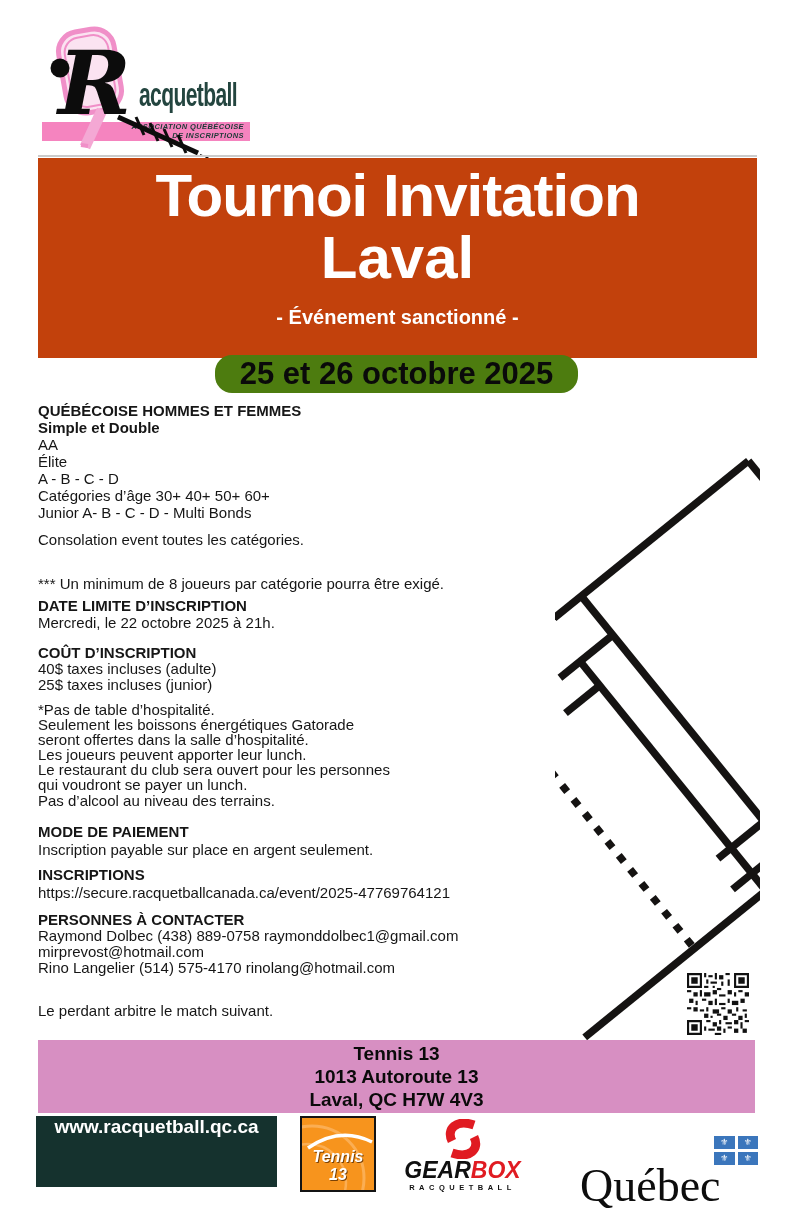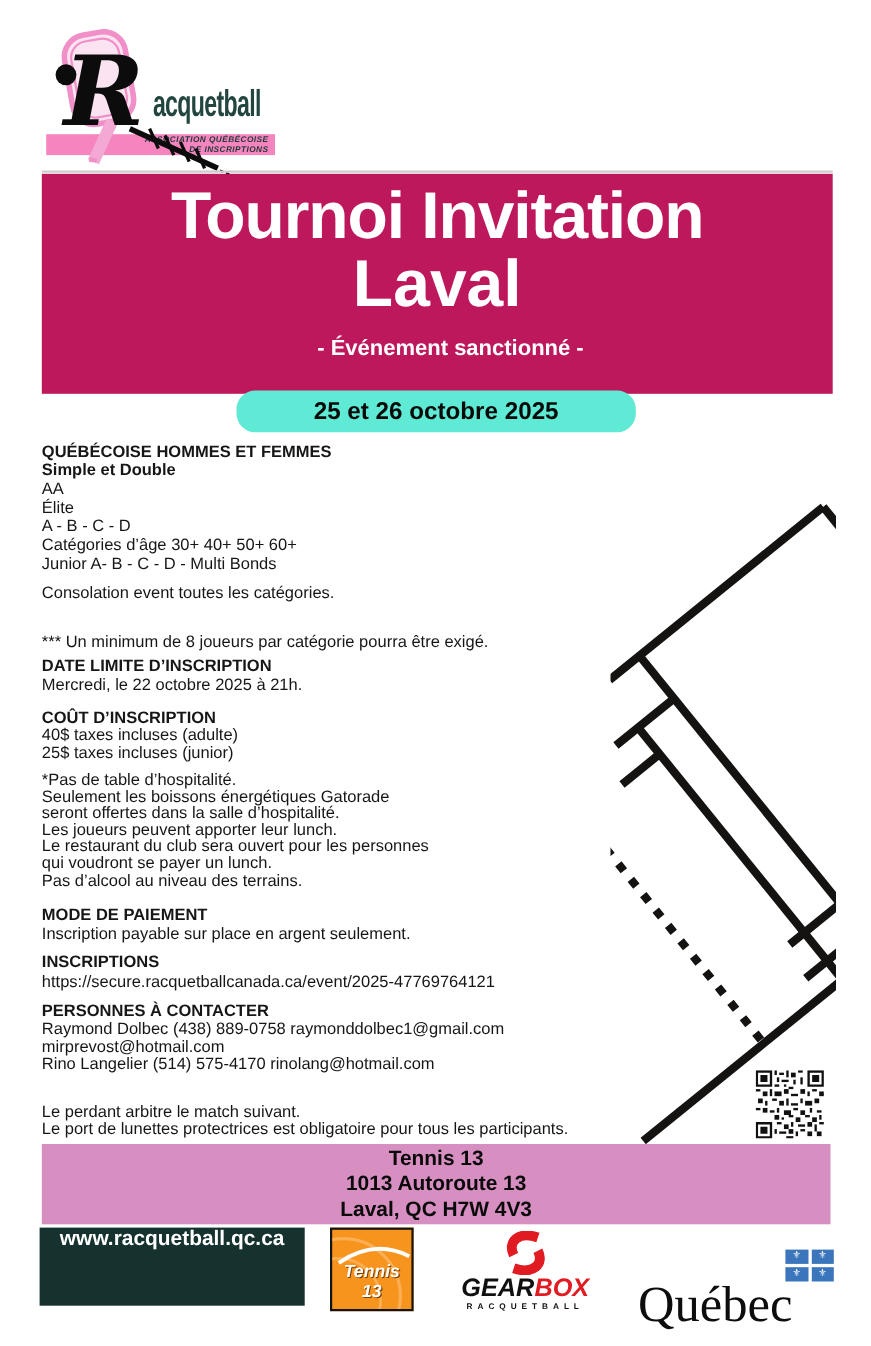--- a/index.html
+++ b/index.html
@@ -15,30 +15,30 @@
                 color:#1d3a37;line-height:8.5px;white-space:nowrap;}
   .logo-art{position:absolute;left:0;top:0;}
   .logo-r{position:absolute;left:18px;top:14px;font-family:"DejaVu Serif",serif;
           font-style:italic;font-weight:bold;font-size:88px;line-height:88px;color:#0c0c0c;}
   .logo-word{position:absolute;left:99px;top:50px;font-size:34px;font-weight:bold;
              letter-spacing:-1px;color:#23453f;transform:scaleX(.62);transform-origin:left top;
              white-space:nowrap;}
 
   
   .toprule{position:absolute;left:38px;top:155px;width:719px;height:2px;background:#cbcbcb;}
-  .banner{position:absolute;left:38px;top:158px;width:719px;height:200px;background:#be185d;}
+  .banner{position:absolute;left:38px;top:158px;width:719px;height:200px;background:#c2410c;}
   .banner .t1{position:absolute;top:7px;left:0;width:100%;text-align:center;color:#fff;
               font-weight:bold;font-size:60px;line-height:62px;letter-spacing:-1px;}
   .banner .t2{position:absolute;top:69px;left:0;width:100%;text-align:center;color:#fff;
               font-weight:bold;font-size:60px;line-height:62px;}
-  .banner .sub{position:absolute;top:148px;left:12px;width:100%;text-align:center;color:#fff;
+  .banner .sub{position:absolute;top:148px;left:0;width:100%;text-align:center;color:#fff;
               font-weight:bold;font-size:20px;}
-  .datepill{position:absolute;left:215px;top:355px;width:363px;height:38px;background:#5eead4;
+  .datepill{position:absolute;left:215px;top:355px;width:363px;height:38px;background:#4d7c0f;
             border-radius:17px;text-align:center;line-height:38px;font-weight:bold;
-            font-size:22px;color:#0a0a0a;}
+            font-size:31px;color:#0a0a0a;}
 
   
   .sec{position:absolute;left:38px;font-size:15px;line-height:17px;color:#161616;}
   .sec .h{font-weight:bold;}
   .lh15 {line-height:15.1px;}
   .lh155{line-height:15.5px;}
   .lh16 {line-height:16px;}
   .lh175{line-height:17.5px;}
 
   
@@ -52,21 +52,21 @@
 
   
   .webbox{position:absolute;left:36px;top:1116px;width:241px;height:71px;background:#15322e;
           display:flex;align-items:flex-start;justify-content:center;}
   .webbox span{color:#fff;font-weight:bold;font-size:19px;}
   .t13{position:absolute;left:300px;top:1116px;width:76px;height:76px;background:#f7941d;
        border:2px solid #141414;box-sizing:border-box;overflow:hidden;}
   .t13 .arcs{position:absolute;left:0;top:0;}
   .t13 .txt{position:absolute;left:0;top:30px;width:100%;text-align:center;color:#fff;
             font-weight:bold;font-style:italic;font-size:16px;text-shadow:1px 1px 0 #7a4206;}
-  .gearbox{position:absolute;left:405px;top:1119px;width:145px;text-align:center;}
+  .gearbox{position:absolute;left:390px;top:1119px;width:145px;text-align:center;}
   .gearbox .glyph{display:block;margin:0 auto;}
   .gearbox .word{font-style:italic;font-weight:bold;font-size:23px;line-height:22px;
                  letter-spacing:0;color:#101010;white-space:nowrap;}
   .gearbox .word .red{color:#e01b22;}
   .gearbox .subword{font-size:7.5px;letter-spacing:4.5px;font-weight:bold;color:#101010;
                     margin-top:2px;white-space:nowrap;}
   .quebec{position:absolute;left:580px;top:1122px;width:180px;height:56px;}
   .quebec .qword{position:absolute;left:0;top:0;font-family:"Liberation Serif",serif;
                  font-size:46px;color:#0d0d0d;letter-spacing:0;margin-top:37px;}
   .qflag{position:absolute;left:134px;top:14px;width:44px;height:29px;background:#ffffff;
@@ -254,21 +254,20 @@
 
   <div class="sec lh16" style="top:912px">
     <div class="h">PERSONNES À CONTACTER</div>
     <div>Raymond Dolbec (438) 889-0758 raymonddolbec1@gmail.com</div>
     <div>mirprevost@hotmail.com</div>
     <div>Rino Langelier (514) 575-4170 rinolang@hotmail.com</div>
   </div>
 
   <div class="sec lh155" style="top:1003px">
     <div>Le perdant arbitre le match suivant.</div>
-    <div>Le port de lunettes protectrices est obligatoire pour tous les participants.</div>
   </div>
 
   <div class="venue">
     <div>Tennis 13</div>
     <div>1013 Autoroute 13</div>
     <div>Laval, QC H7W 4V3</div>
   </div>
 
   <div class="webbox">
     <span>www.racquetball.qc.ca</span>

